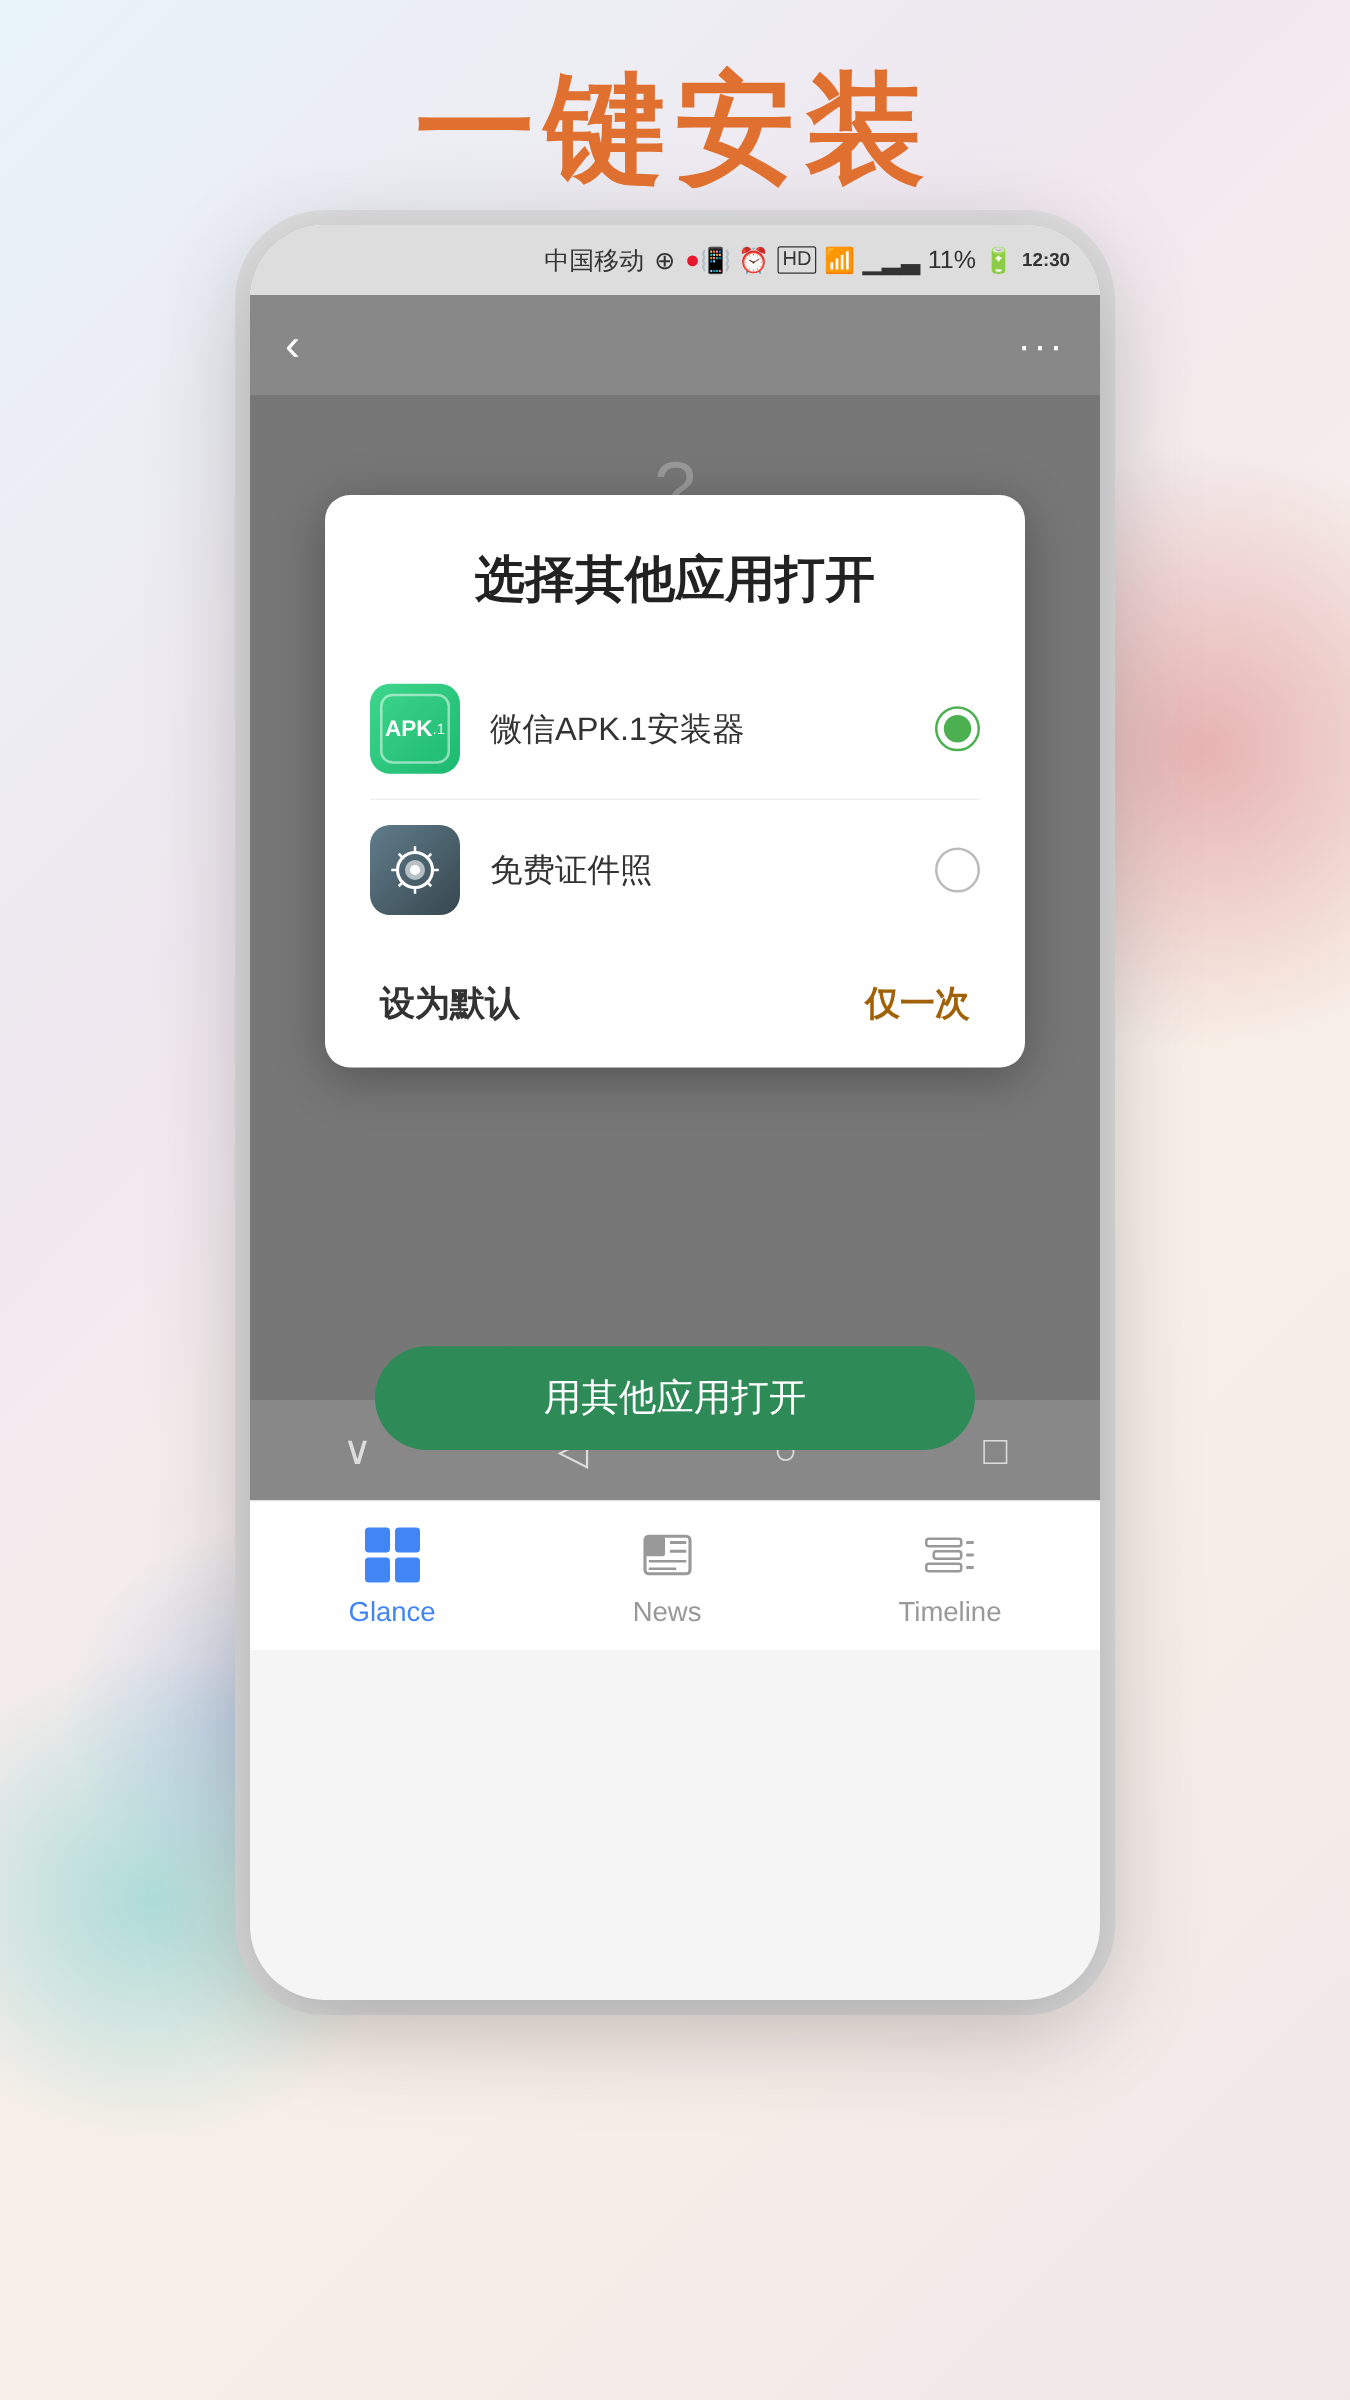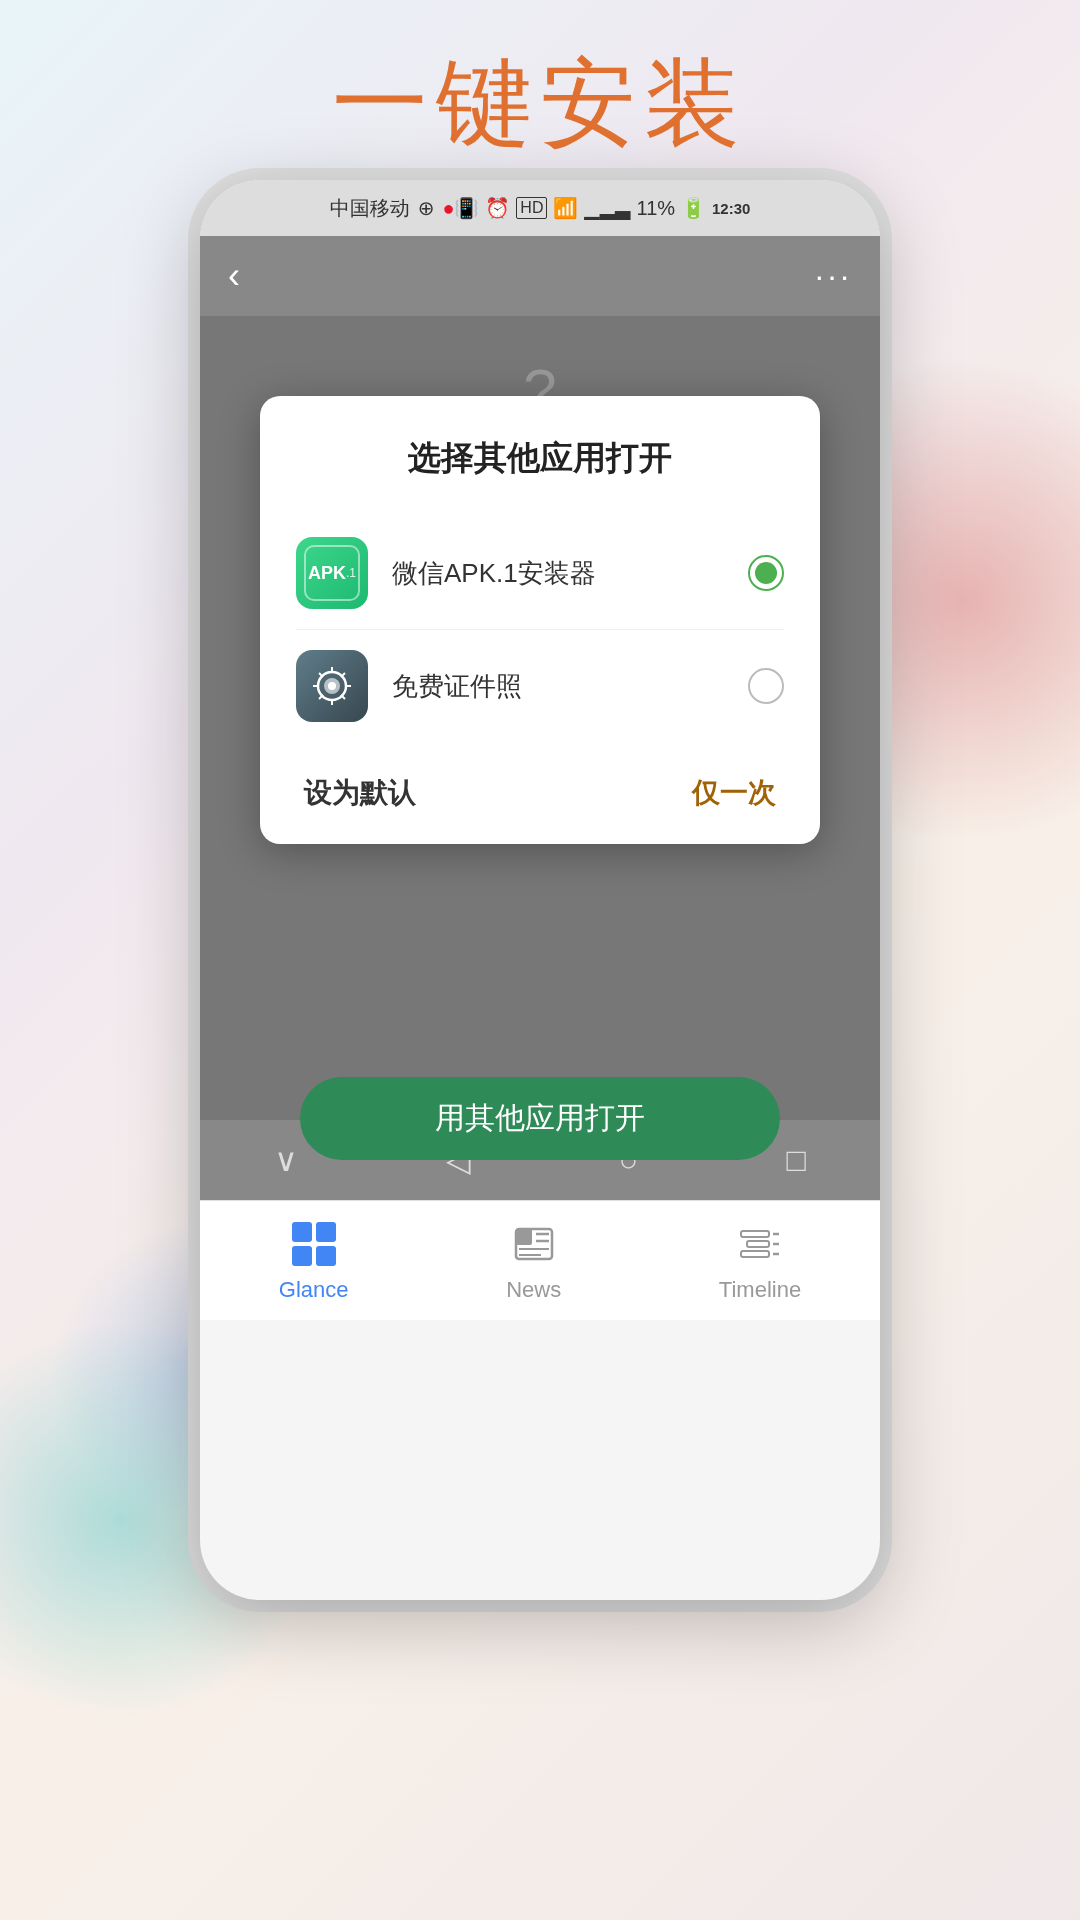--- a/index.html
+++ b/index.html
@@ -41,21 +41,21 @@
       border-radius: 50%;
     }
 
     
     .top-heading {
       position: absolute;
       top: 40px;
       left: 0; right: 0;
       text-align: center;
       font-size: 96px;
-      font-weight: normal;
+      font-weight: bold;
       color: #e07030;
       letter-spacing: 8px;
       z-index: 10;
     }
 
     
     .phone-frame {
       position: absolute;
       top: 180px;
       left: 50%;
@@ -68,21 +68,21 @@
       overflow: hidden;
       z-index: 5;
     }
 
     
     .status-bar {
       height: 56px;
       background: #ddd;
       display: flex;
       align-items: center;
-      justify-content: center;
+      justify-content: flex-end;
       padding: 0 24px;
       font-size: 22px;
       color: #333;
     }
     .status-left {
       display: flex;
       align-items: center;
       gap: 8px;
       font-size: 20px;
     }
@@ -154,21 +154,21 @@
       transform: translateX(-50%);
       width: 560px;
       background: #fff;
       border-radius: 20px;
       padding: 40px 36px 0 36px;
       box-shadow: 0 8px 40px rgba(0,0,0,0.3);
       z-index: 20;
     }
     .dialog-title {
       text-align: center;
-      font-size: 33px;
+      font-size: 40px;
       font-weight: 600;
       color: #222;
       margin-bottom: 36px;
     }
     .dialog-item {
       display: flex;
       align-items: center;
       padding: 20px 0;
       border-bottom: 1px solid #eee;
       gap: 24px;

